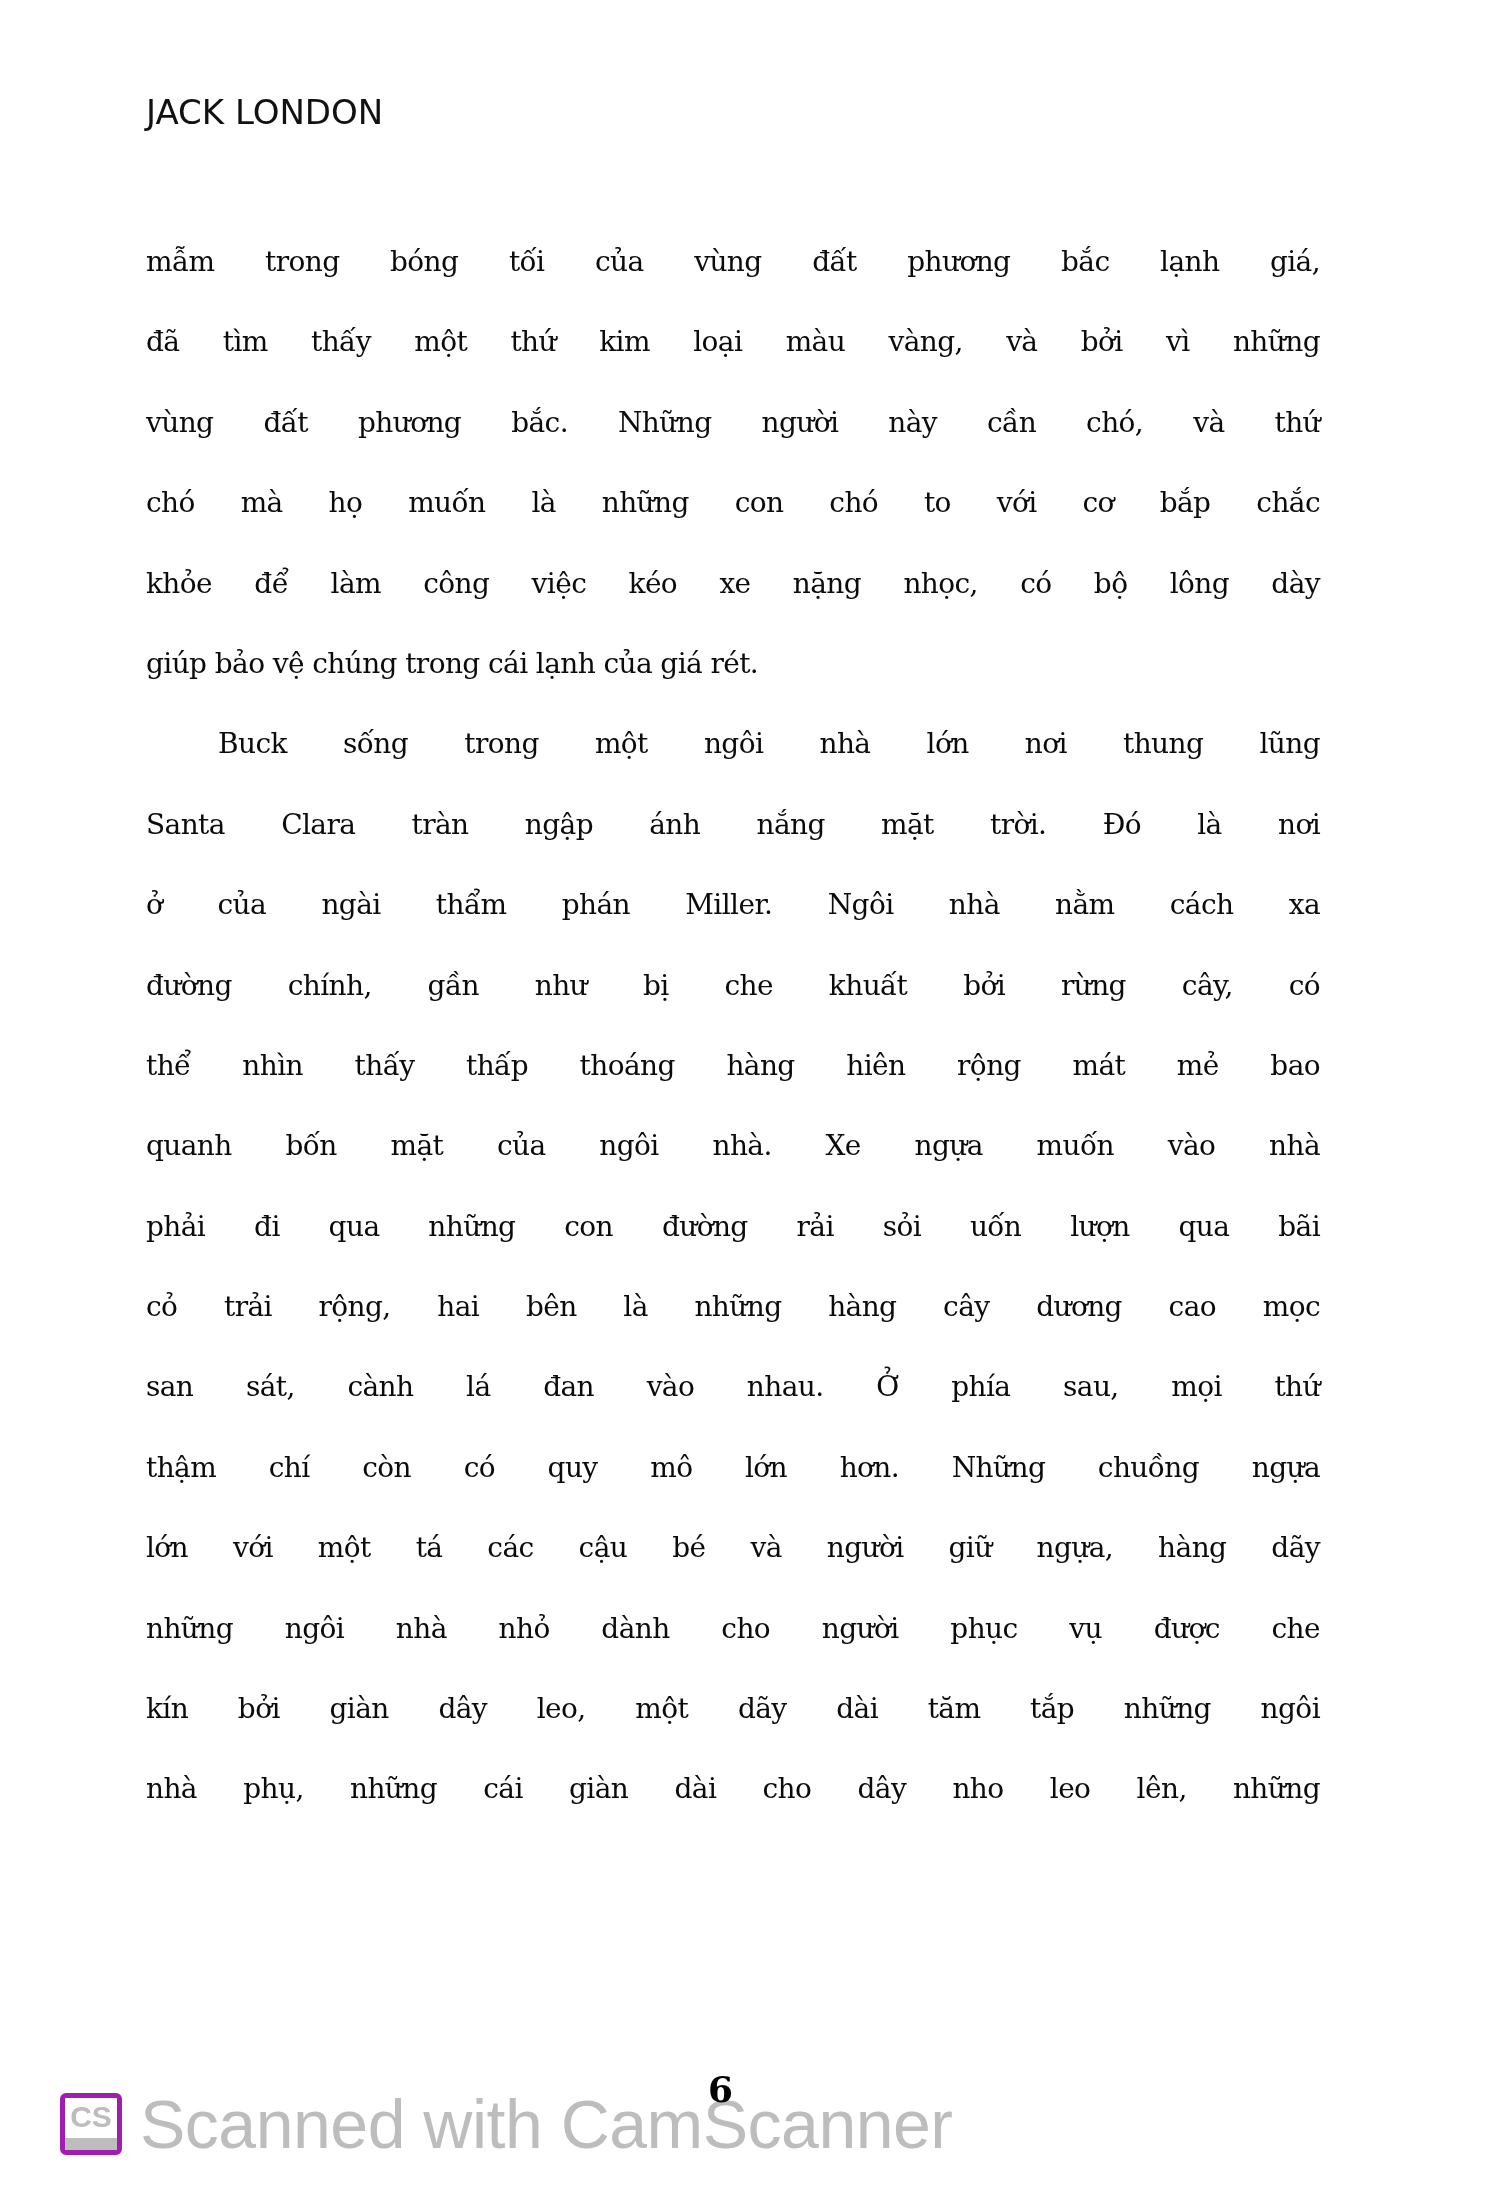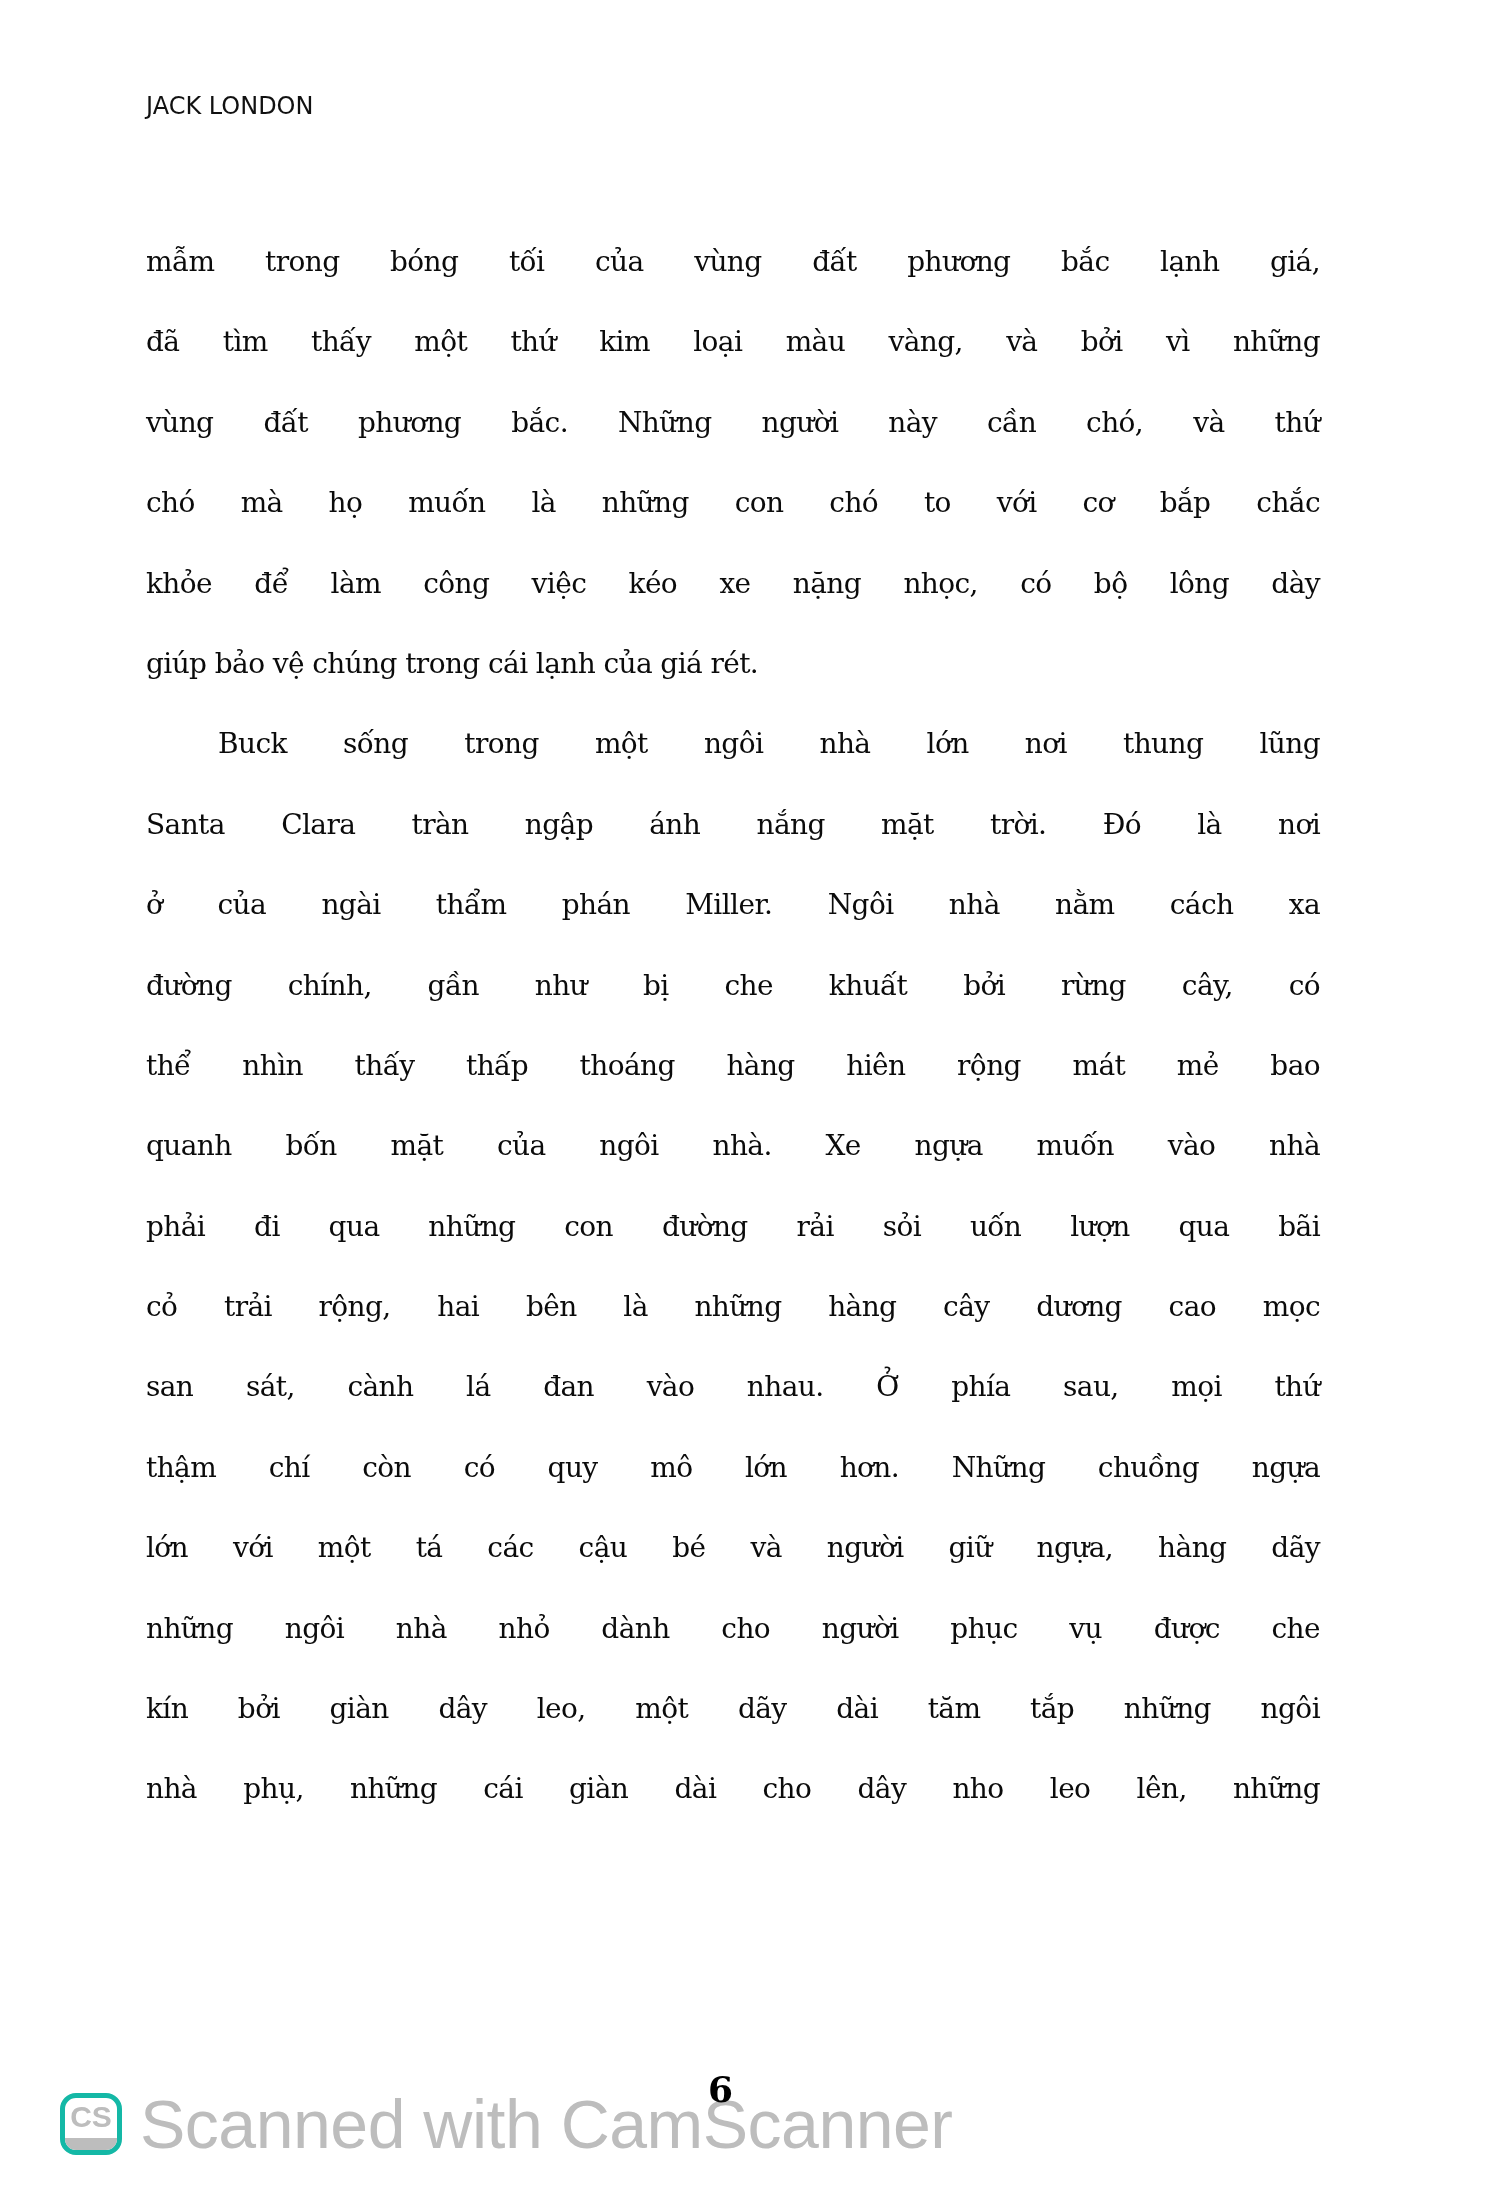--- a/index.html
+++ b/index.html
@@ -11,21 +11,21 @@
       width: 1504px;
       height: 2208px;
       position: relative;
       overflow: hidden;
     }
     .running-header {
       position: absolute;
       left: 146px;
       top: 92px;
       font-family: "DejaVu Sans", sans-serif;
-      font-size: 24px;
+      font-size: 34px;
       letter-spacing: 0px;
       color: #111111;
     }
     .body-text {
       position: absolute;
       left: 146px;
       top: 232px;
       width: 1174px;
       font-family: "DejaVu Serif", serif;
       font-size: 28px;
@@ -61,22 +61,22 @@
       left: 60px;
       top: 2085px;
       display: flex;
       align-items: center;
       gap: 18px;
       z-index: 1;
     }
     .cs-logo {
       width: 62px;
       height: 62px;
-      border: 5px solid #14b8a6;
-      border-radius: 16px;
+      border: 5px solid #a21caf;
+      border-radius: 6px;
       box-sizing: border-box;
       position: relative;
       background: #ffffff;
       overflow: hidden;
     }
     .cs-logo .cs-text {
       position: absolute;
       left: 0; right: 0; top: 2px;
       text-align: center;
       font-family: "Liberation Sans", sans-serif;

